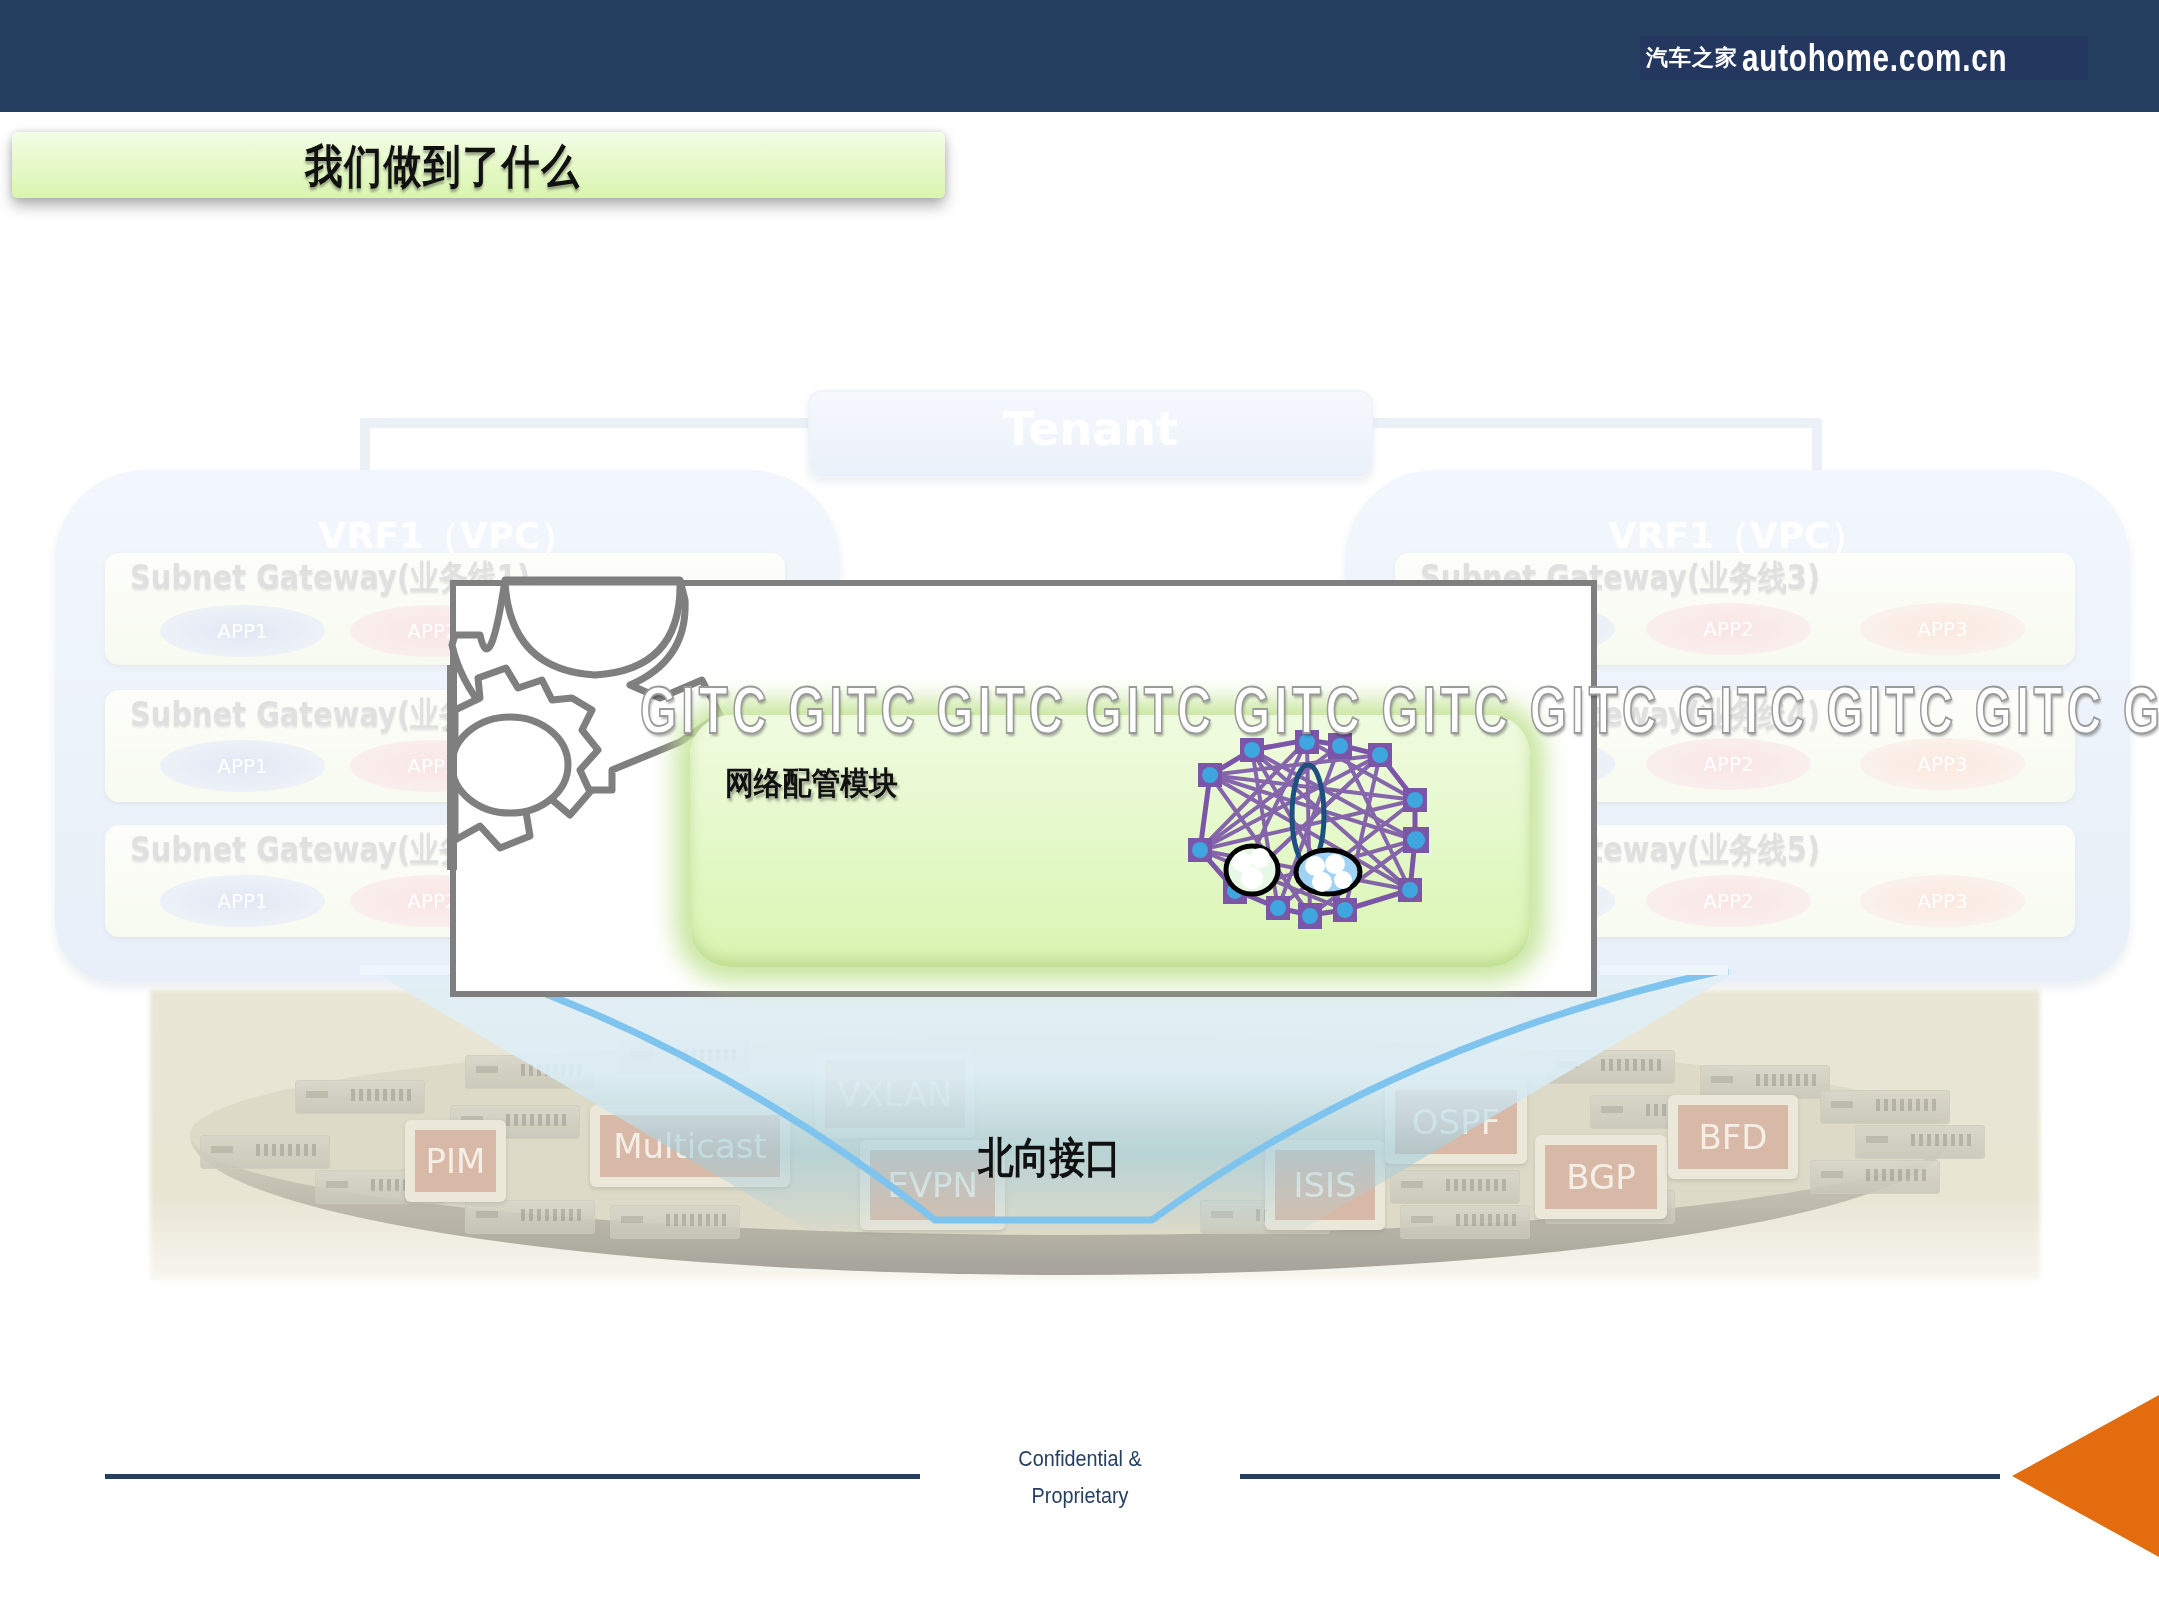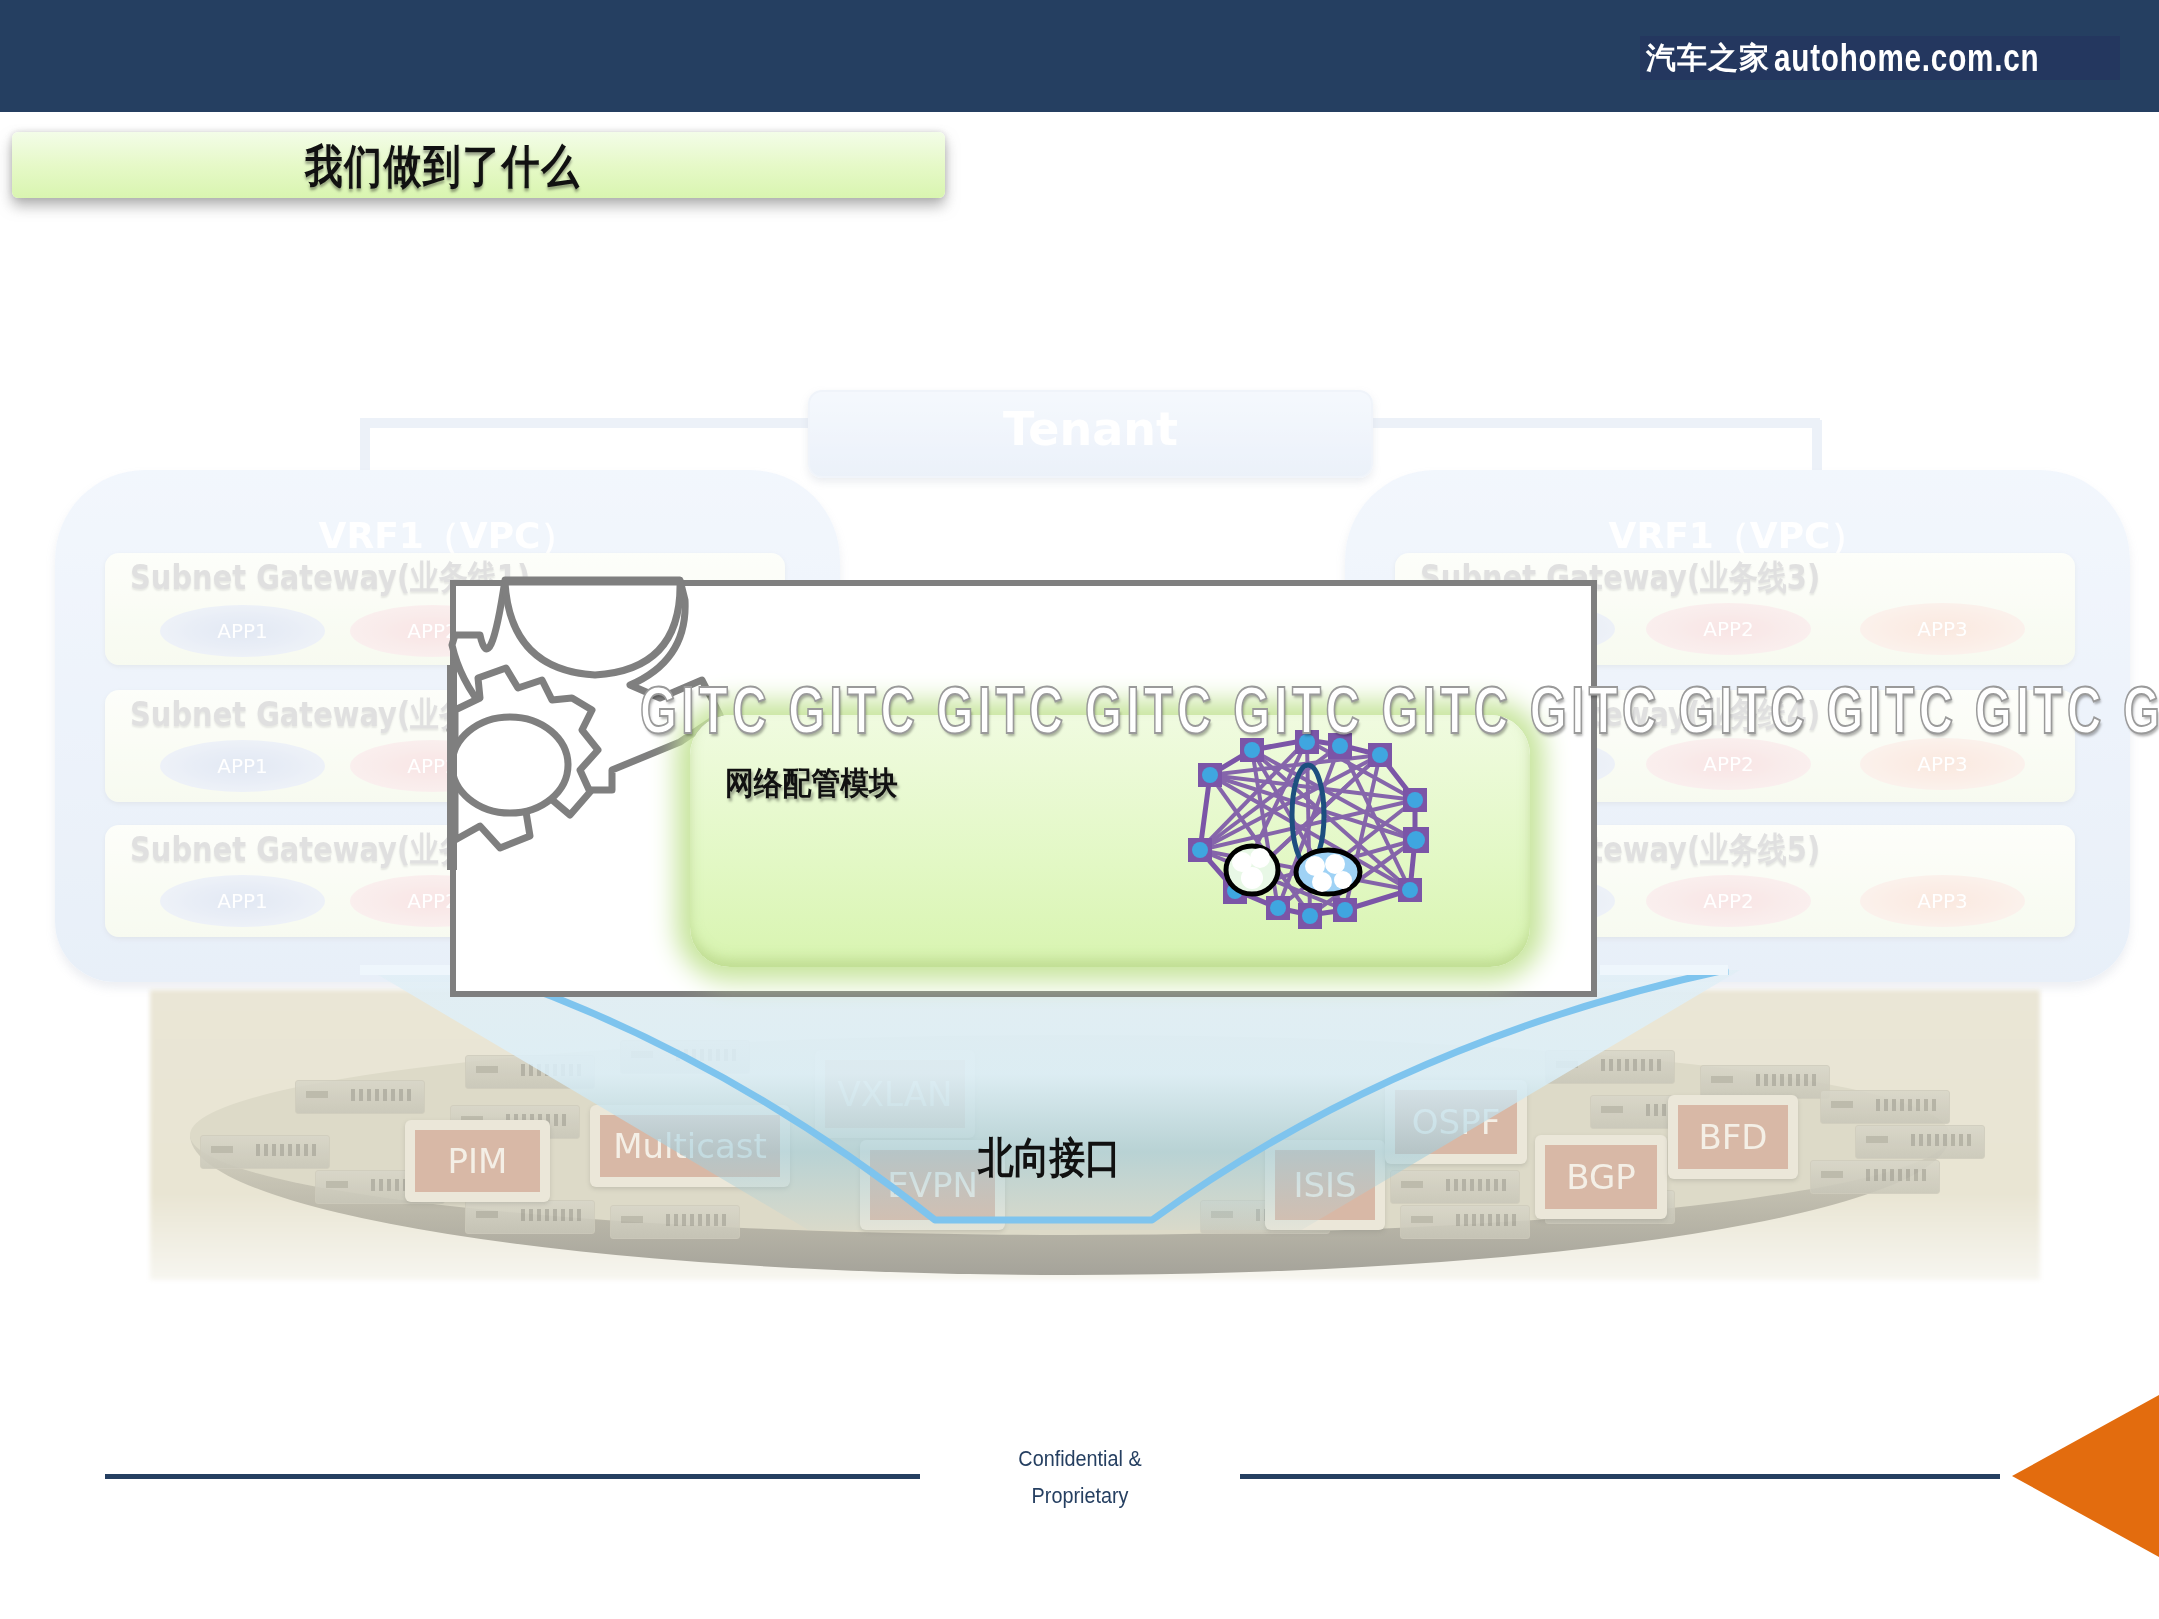--- a/index.html
+++ b/index.html
@@ -4,21 +4,21 @@
 <style>
   * { box-sizing: border-box; margin: 0; padding: 0; }
   html, body { width: 2159px; height: 1619px; background: #ffffff; overflow: hidden; }
   body { position: relative; font-family: "DejaVu Sans", "Liberation Sans", sans-serif; }
 
   .abs { position: absolute; }
 
   
   .header-bar { left: 0; top: 0; width: 2159px; height: 112px; background: #253f61; }
   .logo { left: 1640px; top: 36px; height: 44px; display: flex; align-items: center; gap: 4px; color: #ffffff; background: #24375f; padding: 0 6px; }
-  .logo-cn { font-family: Liberation Mono, monospace; font-weight: bold; font-size: 30px; letter-spacing: 1px; }
+  .logo-cn { font-family: Liberation Mono, monospace; font-weight: bold; font-size: 22px; letter-spacing: 1px; }
   .logo-en { font-family: "Liberation Sans", sans-serif; font-weight: bold; font-size: 38px; transform: scaleX(0.78); transform-origin: left center; letter-spacing: 1px; }
 
   
   .title-banner { left: 12px; top: 132px; width: 933px; height: 66px; border-radius: 6px;
     background: linear-gradient(180deg, #f3fde8 0%, #e6f9c8 50%, #d9f5b0 100%);
     box-shadow: 0 8px 14px rgba(120,120,120,0.55), 0 0 6px rgba(160,160,160,0.4); }
   .title-text { left: 305px; top: 136px; font-size: 46px; font-weight: bold; color: #111;
     transform: scaleX(0.82); transform-origin: left center; letter-spacing: 2px;
     text-shadow: 0 3px 3px rgba(0,0,0,0.35); }
 
@@ -193,21 +193,21 @@
   <div class="abs server" style="left:1820px;top:1090px;"></div>
   <div class="abs server" style="left:1855px;top:1125px;"></div>
   <div class="abs server" style="left:1590px;top:1095px;"></div>
   <div class="abs server" style="left:1810px;top:1160px;"></div>
   <div class="abs server" style="left:1390px;top:1170px;"></div>
   <div class="abs server" style="left:1545px;top:1190px;"></div>
   <div class="abs server" style="left:1200px;top:1200px;"></div>
   <div class="abs server" style="left:1400px;top:1205px;"></div>
 </div>
 
-<div class="abs proto-box" style="left:405px;top:1120px;width:145px;height:82px;">
+<div class="abs proto-box" style="left:405px;top:1120px;width:101px;height:82px;">
   <div class="proto-inner">PIM</div>
 </div>
 <div class="abs proto-box" style="left:590px;top:1105px;width:200px;height:82px;">
   <div class="proto-inner">Multicast</div>
 </div>
 <div class="abs proto-box" style="left:815px;top:1050px;width:160px;height:88px;opacity:0.5;">
   <div class="proto-inner">VXLAN</div>
 </div>
 <div class="abs proto-box" style="left:860px;top:1140px;width:145px;height:90px;">
   <div class="proto-inner">EVPN</div>

